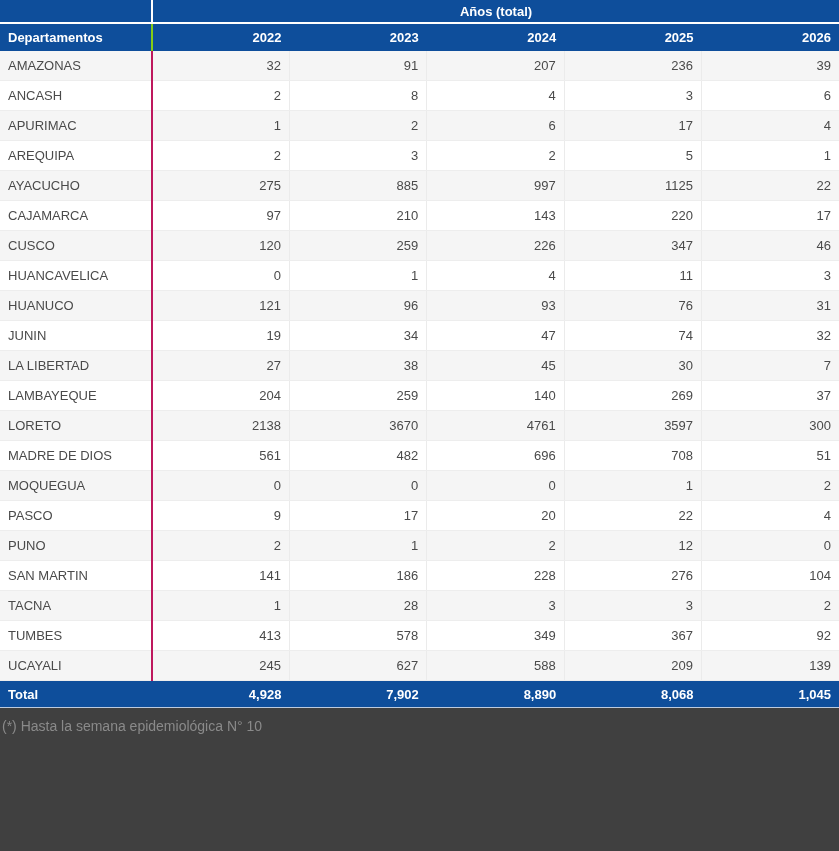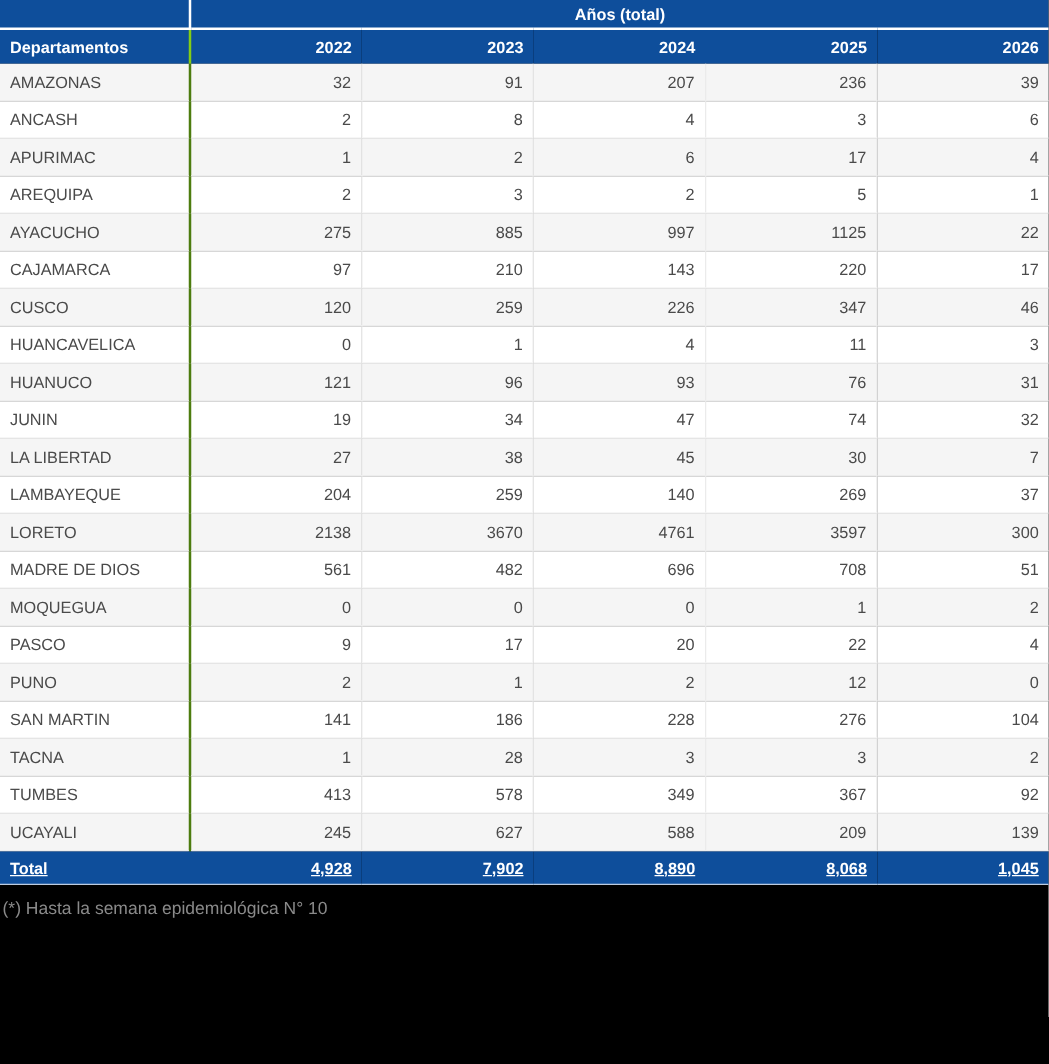--- a/index.html
+++ b/index.html
@@ -4,21 +4,21 @@
 <style>
   html, body {
     margin: 0;
     padding: 0;
     background: #ffffff;
     font-family: "Liberation Sans", sans-serif;
   }
   .wrap {
     width: 839px;
     height: 851px;
-    background: #000000;
+    background: #404040;
     overflow: hidden;
   }
   table.data-table {
     border-collapse: collapse;
     table-layout: fixed;
     width: 839px;
   }
   thead th {
     background: #0e4e9b;
     color: #ffffff;
@@ -37,36 +37,35 @@
     font-size: 13px;
     color: #4a4a4a;
     padding: 0;
     border-bottom: 1px solid #ededed;
   }
   tbody tr:nth-child(odd) td { background: #f5f5f5; }
   tbody tr:nth-child(even) td { background: #ffffff; }
   td.dept {
     text-align: left;
     padding-left: 8px;
-    border-right: 2px solid #4d7c0f;
+    border-right: 2px solid #be185d;
   }
   td.num {
     text-align: right;
     padding-right: 8px;
     border-left: 1px solid #ebebeb;
   }
   tfoot td {
     background: #0e4e9b;
     color: #ffffff;
     font-weight: bold;
     font-size: 13px;
     height: 26px;
     padding: 0;
     border-bottom: 1px solid #bccbdf;
-    text-decoration: underline;
   }
   tfoot td.total-label { text-align: left; padding-left: 8px; }
   tfoot td.tnum { text-align: right; padding-right: 8px; }
   .footnotes {
     padding: 7px 2px 0 2px;
     color: #8a8a8a;
     font-size: 14px;
     line-height: 22px;
   }
 </style>

